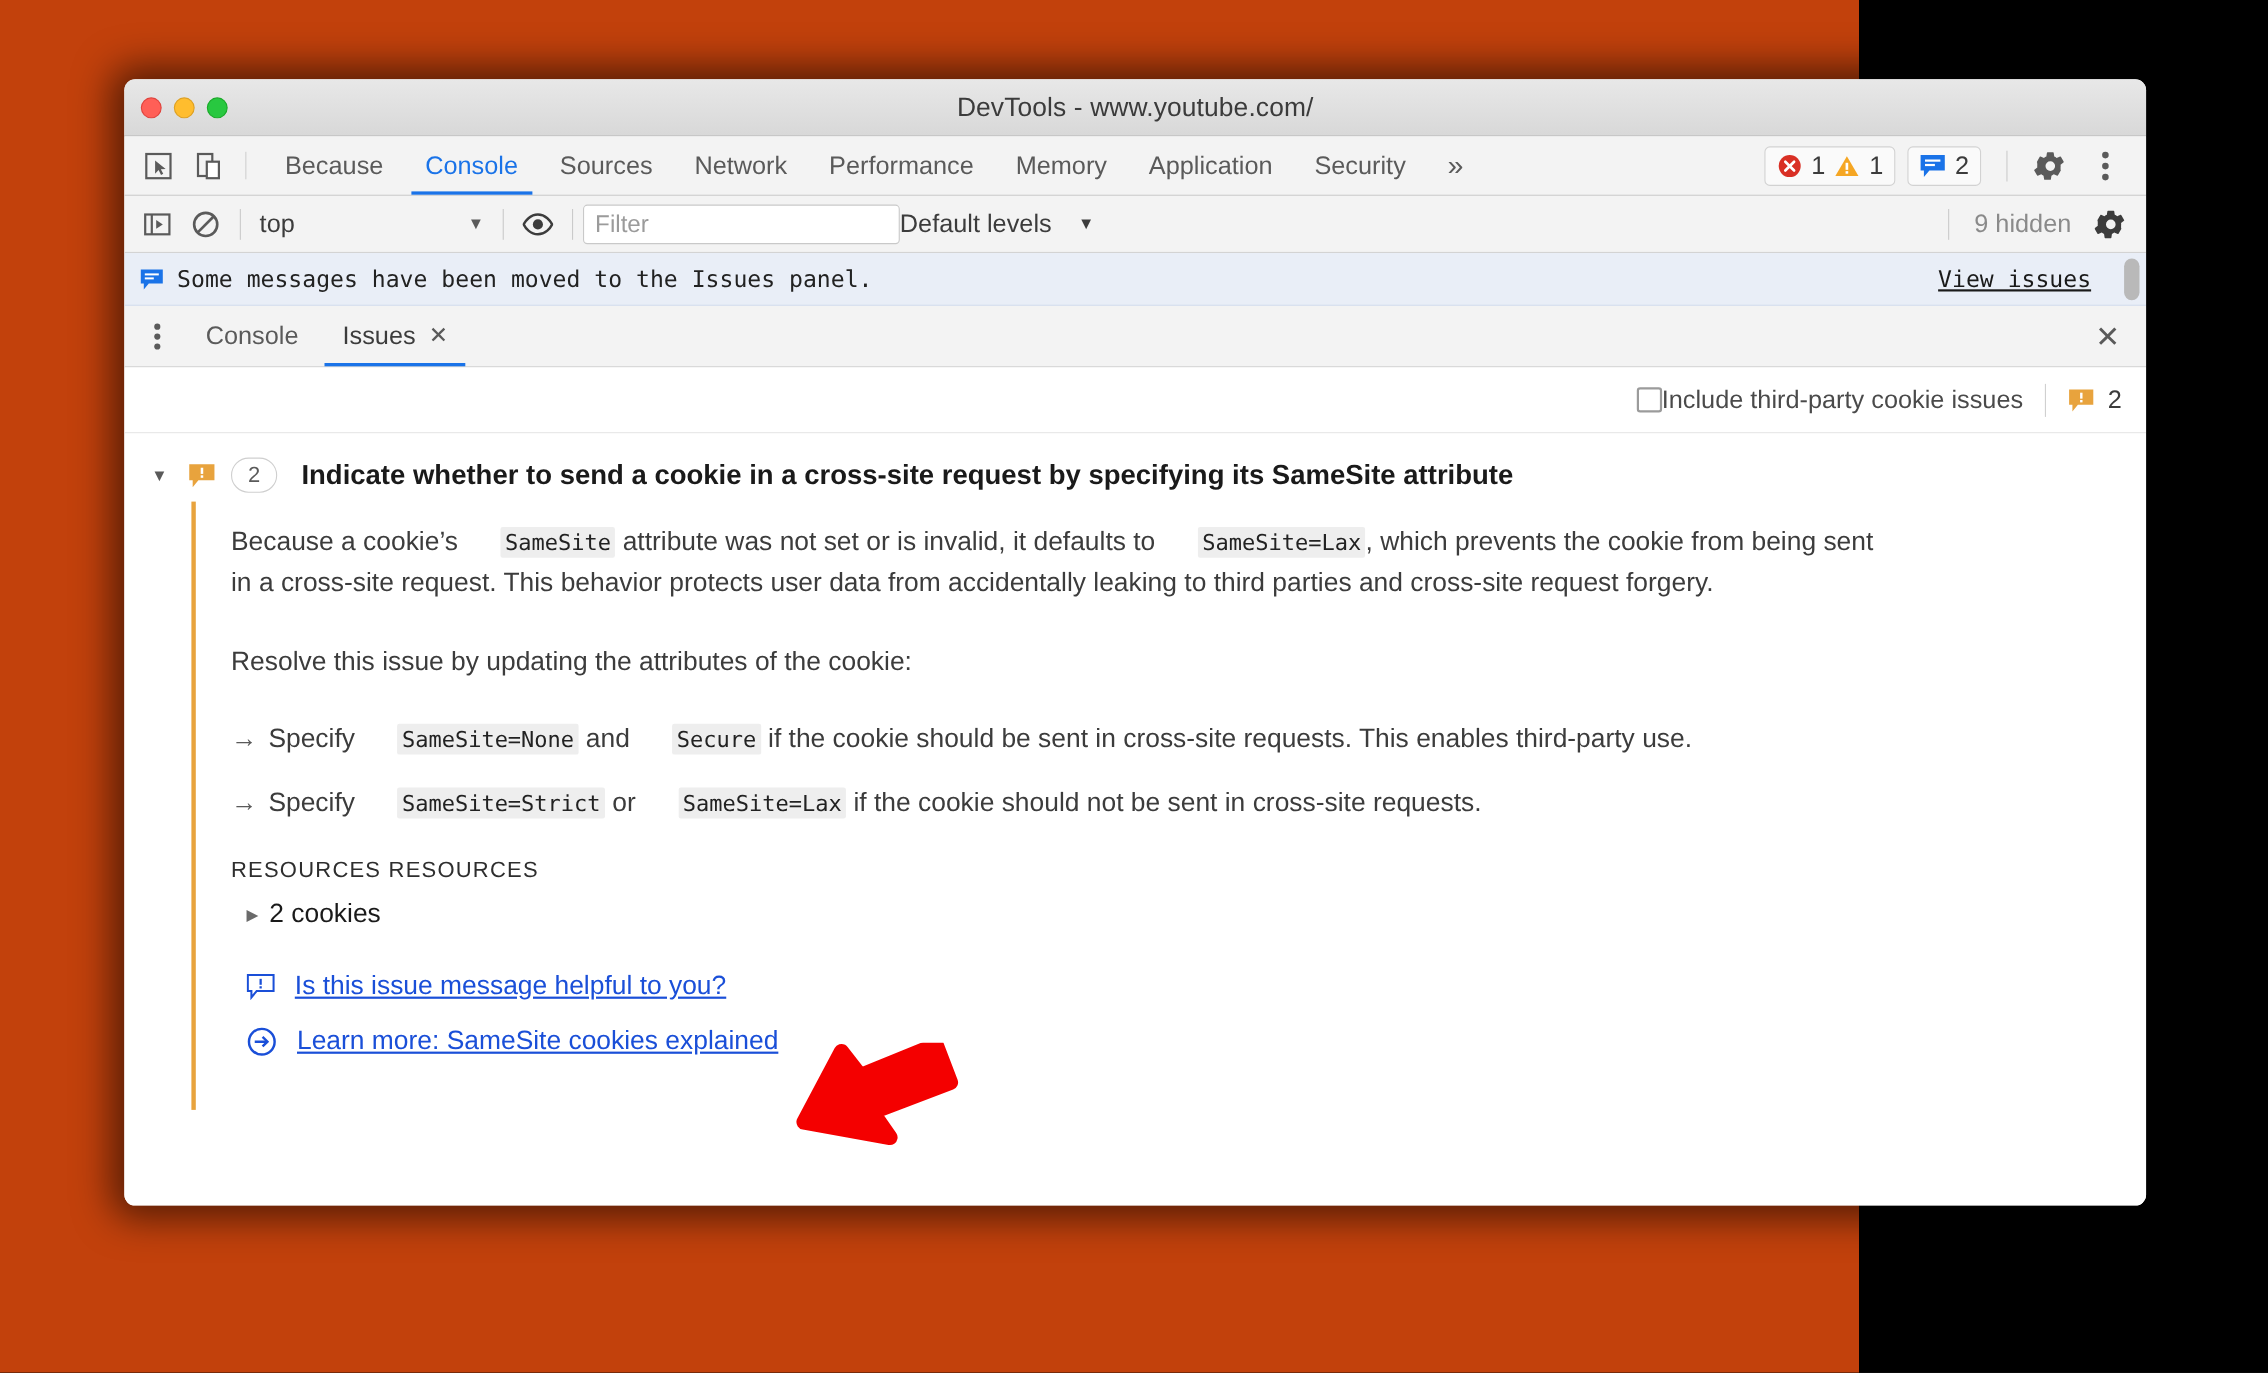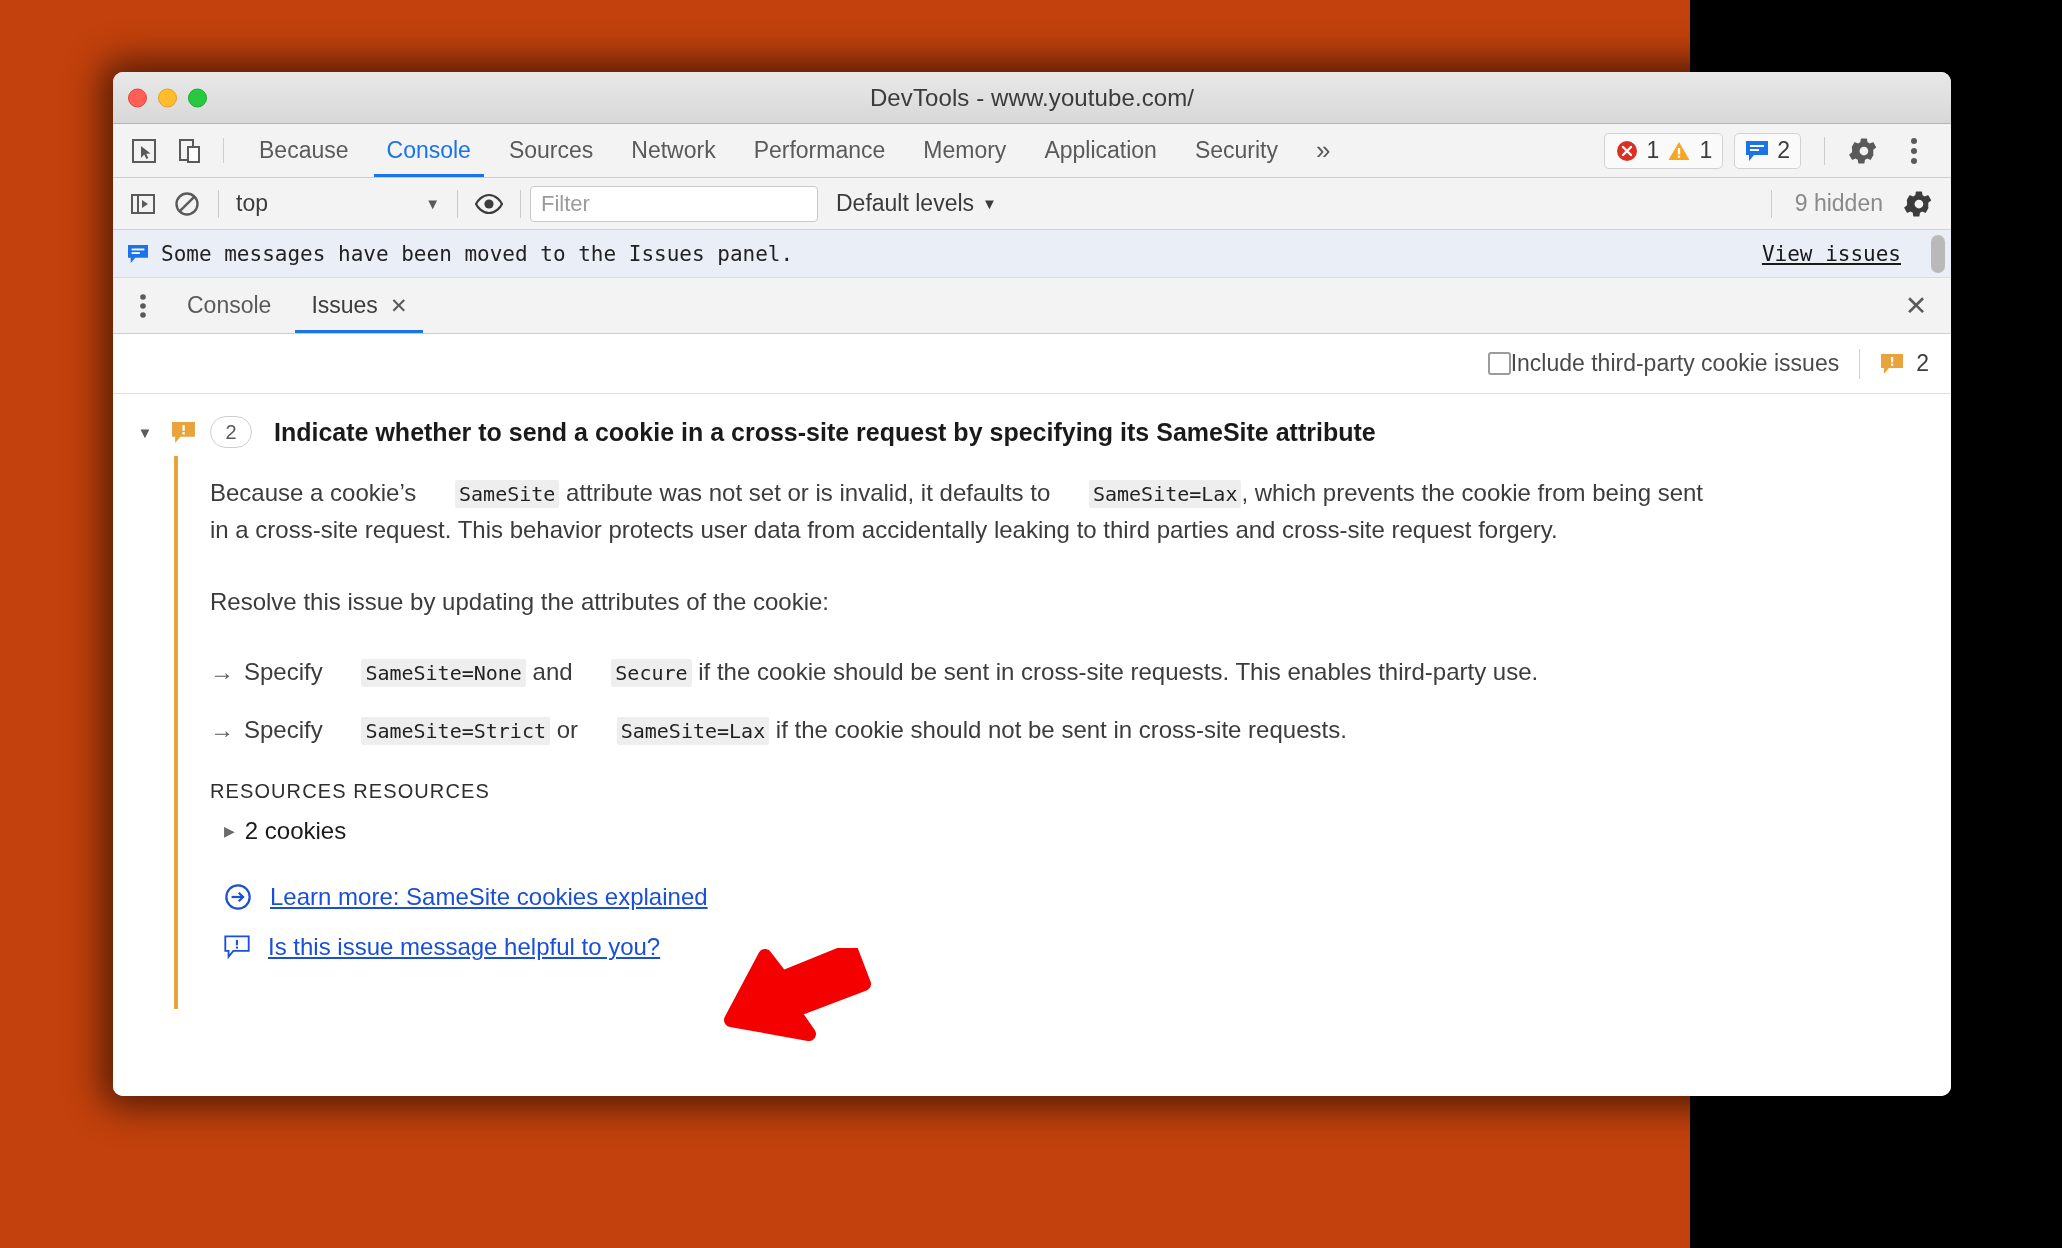--- a/index.html
+++ b/index.html
@@ -141,23 +141,22 @@
     background: #ffffff;
     font-size: 22px;
     color: #333;
     padding: 0 10px;
     font-family: "Liberation Sans", sans-serif;
     outline: none;
   }
   .filter-input::placeholder { color: #9b9b9b; }
   .levels {
     font-size: 23px; color: #3c3c3c;
-    margin-left: 18px;
-    cursor: pointer;
-    display: flex; align-items: center; gap: 8px;
+    cursor: pointer;
+    display: flex; align-items: center; gap: 24px;
   }
   .levels .caret { font-size: 15px; }
   .ct-right { margin-left: auto; display: flex; align-items: center; }
   .hidden-count { font-size: 23px; color: #8a8a8a; margin: 0 14px 0 14px; }
 
   
   .info-strip {
     height: 48px; flex: 0 0 48px;
     background: #e9eef7;
     border-bottom: 1px solid #d4dced;
@@ -602,38 +601,38 @@
 
         <div class="section-head">RESOURCES RESOURCES</div>
 
         <div class="resource-row">
           <span class="tw">▶</span>
           <span>2 cookies</span>
         </div>
 
         <div class="link-row">
           <span>
+            <svg width="26" height="24" viewBox="0 0 24 22">
+              <path d="M1.2 1.2 H22.8 V14.6 H8.6 L4.2 20 V14.6 H1.2 Z" fill="none" stroke="#1a4fd8" stroke-width="1.7"></path>
+              <rect x="11" y="4.4" width="1.9" height="5" fill="#1a4fd8"></rect>
+              <rect x="11" y="10.6" width="1.9" height="1.9" fill="#1a4fd8"></rect>
+            </svg>
+          </span>
+          <span class="ltext">Is this issue message helpful to you?</span>
+        </div>
+
+        <div class="link-row">
+          <span>
             <svg width="28" height="28" viewBox="0 0 24 24">
               <circle cx="12" cy="12" r="10" fill="none" stroke="#1a4fd8" stroke-width="1.9"></circle>
               <path d="M6.5 12 H16" stroke="#1a4fd8" stroke-width="1.9"></path>
               <path d="M12.6 8.3 L16.4 12 L12.6 15.7" fill="none" stroke="#1a4fd8" stroke-width="1.9"></path>
             </svg>
           </span>
           <span class="ltext">Learn more: SameSite cookies explained</span>
-        </div>
-
-        <div class="link-row">
-          <span>
-            <svg width="26" height="24" viewBox="0 0 24 22">
-              <path d="M1.2 1.2 H22.8 V14.6 H8.6 L4.2 20 V14.6 H1.2 Z" fill="none" stroke="#1a4fd8" stroke-width="1.7"></path>
-              <rect x="11" y="4.4" width="1.9" height="5" fill="#1a4fd8"></rect>
-              <rect x="11" y="10.6" width="1.9" height="1.9" fill="#1a4fd8"></rect>
-            </svg>
-          </span>
-          <span class="ltext">Is this issue message helpful to you?</span>
         </div>
 
       </div>
     </div>
 
   </div>
 
   <div class="red-arrow">
     <svg width="150" height="110" viewBox="0 0 150 110">
       <path d="M8 72 L42 8 L59 30 L128 2 L141 36 L70 63 L86 86 Z" fill="#f40000" stroke="#f40000" stroke-width="14" stroke-linejoin="round"></path>

